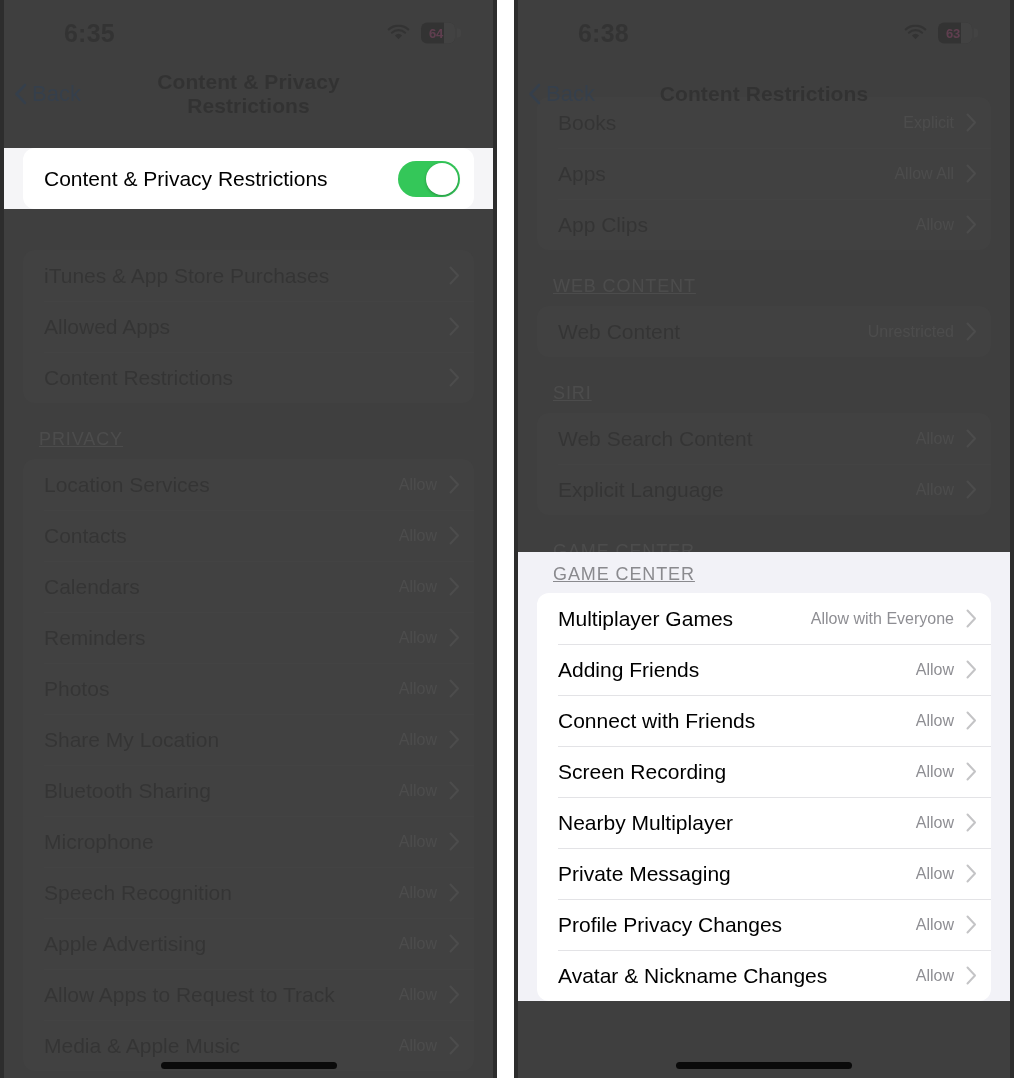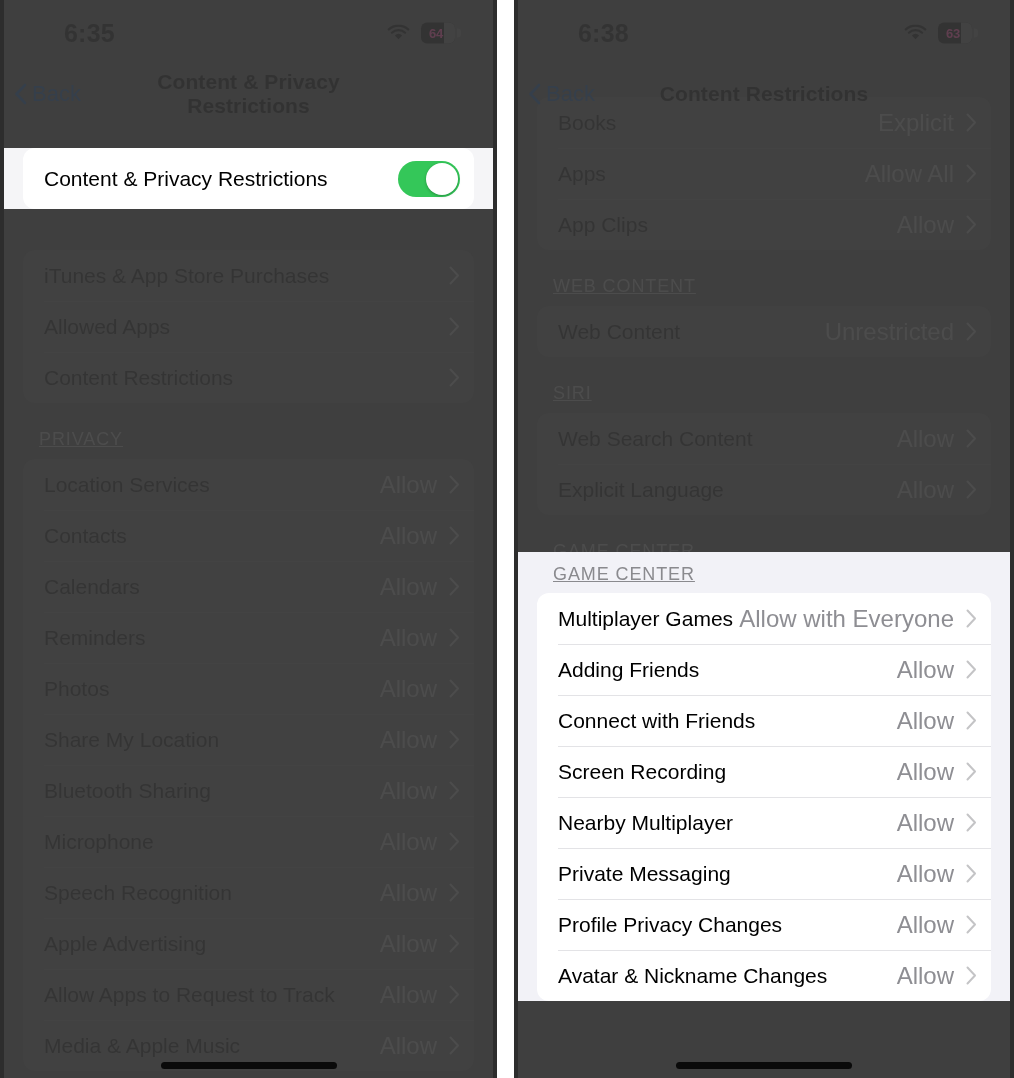--- a/index.html
+++ b/index.html
@@ -138,21 +138,21 @@
     content: "";
     position: absolute; left: 21px; right: 0; top: 0;
     height: 1px; background: rgba(255,255,255,0.07);
   }
   .row-label {
     font-size: 21px; color: #171717;
     font-weight: 400; flex: 1;
     white-space: nowrap;
   }
   .row-value {
-    font-size: 24px; color: #8b8b8b;
+    font-size: 16px; color: #8b8b8b;
     margin-right: 12px; white-space: nowrap;
   }
   .chev { width: 11px; height: 19px; display: block; flex: 0 0 auto; }
 
   
   .toggle {
     width: 62px; height: 36px; border-radius: 18px;
     background: #34c759; position: relative; flex: 0 0 auto;
     cursor: pointer;
   }

